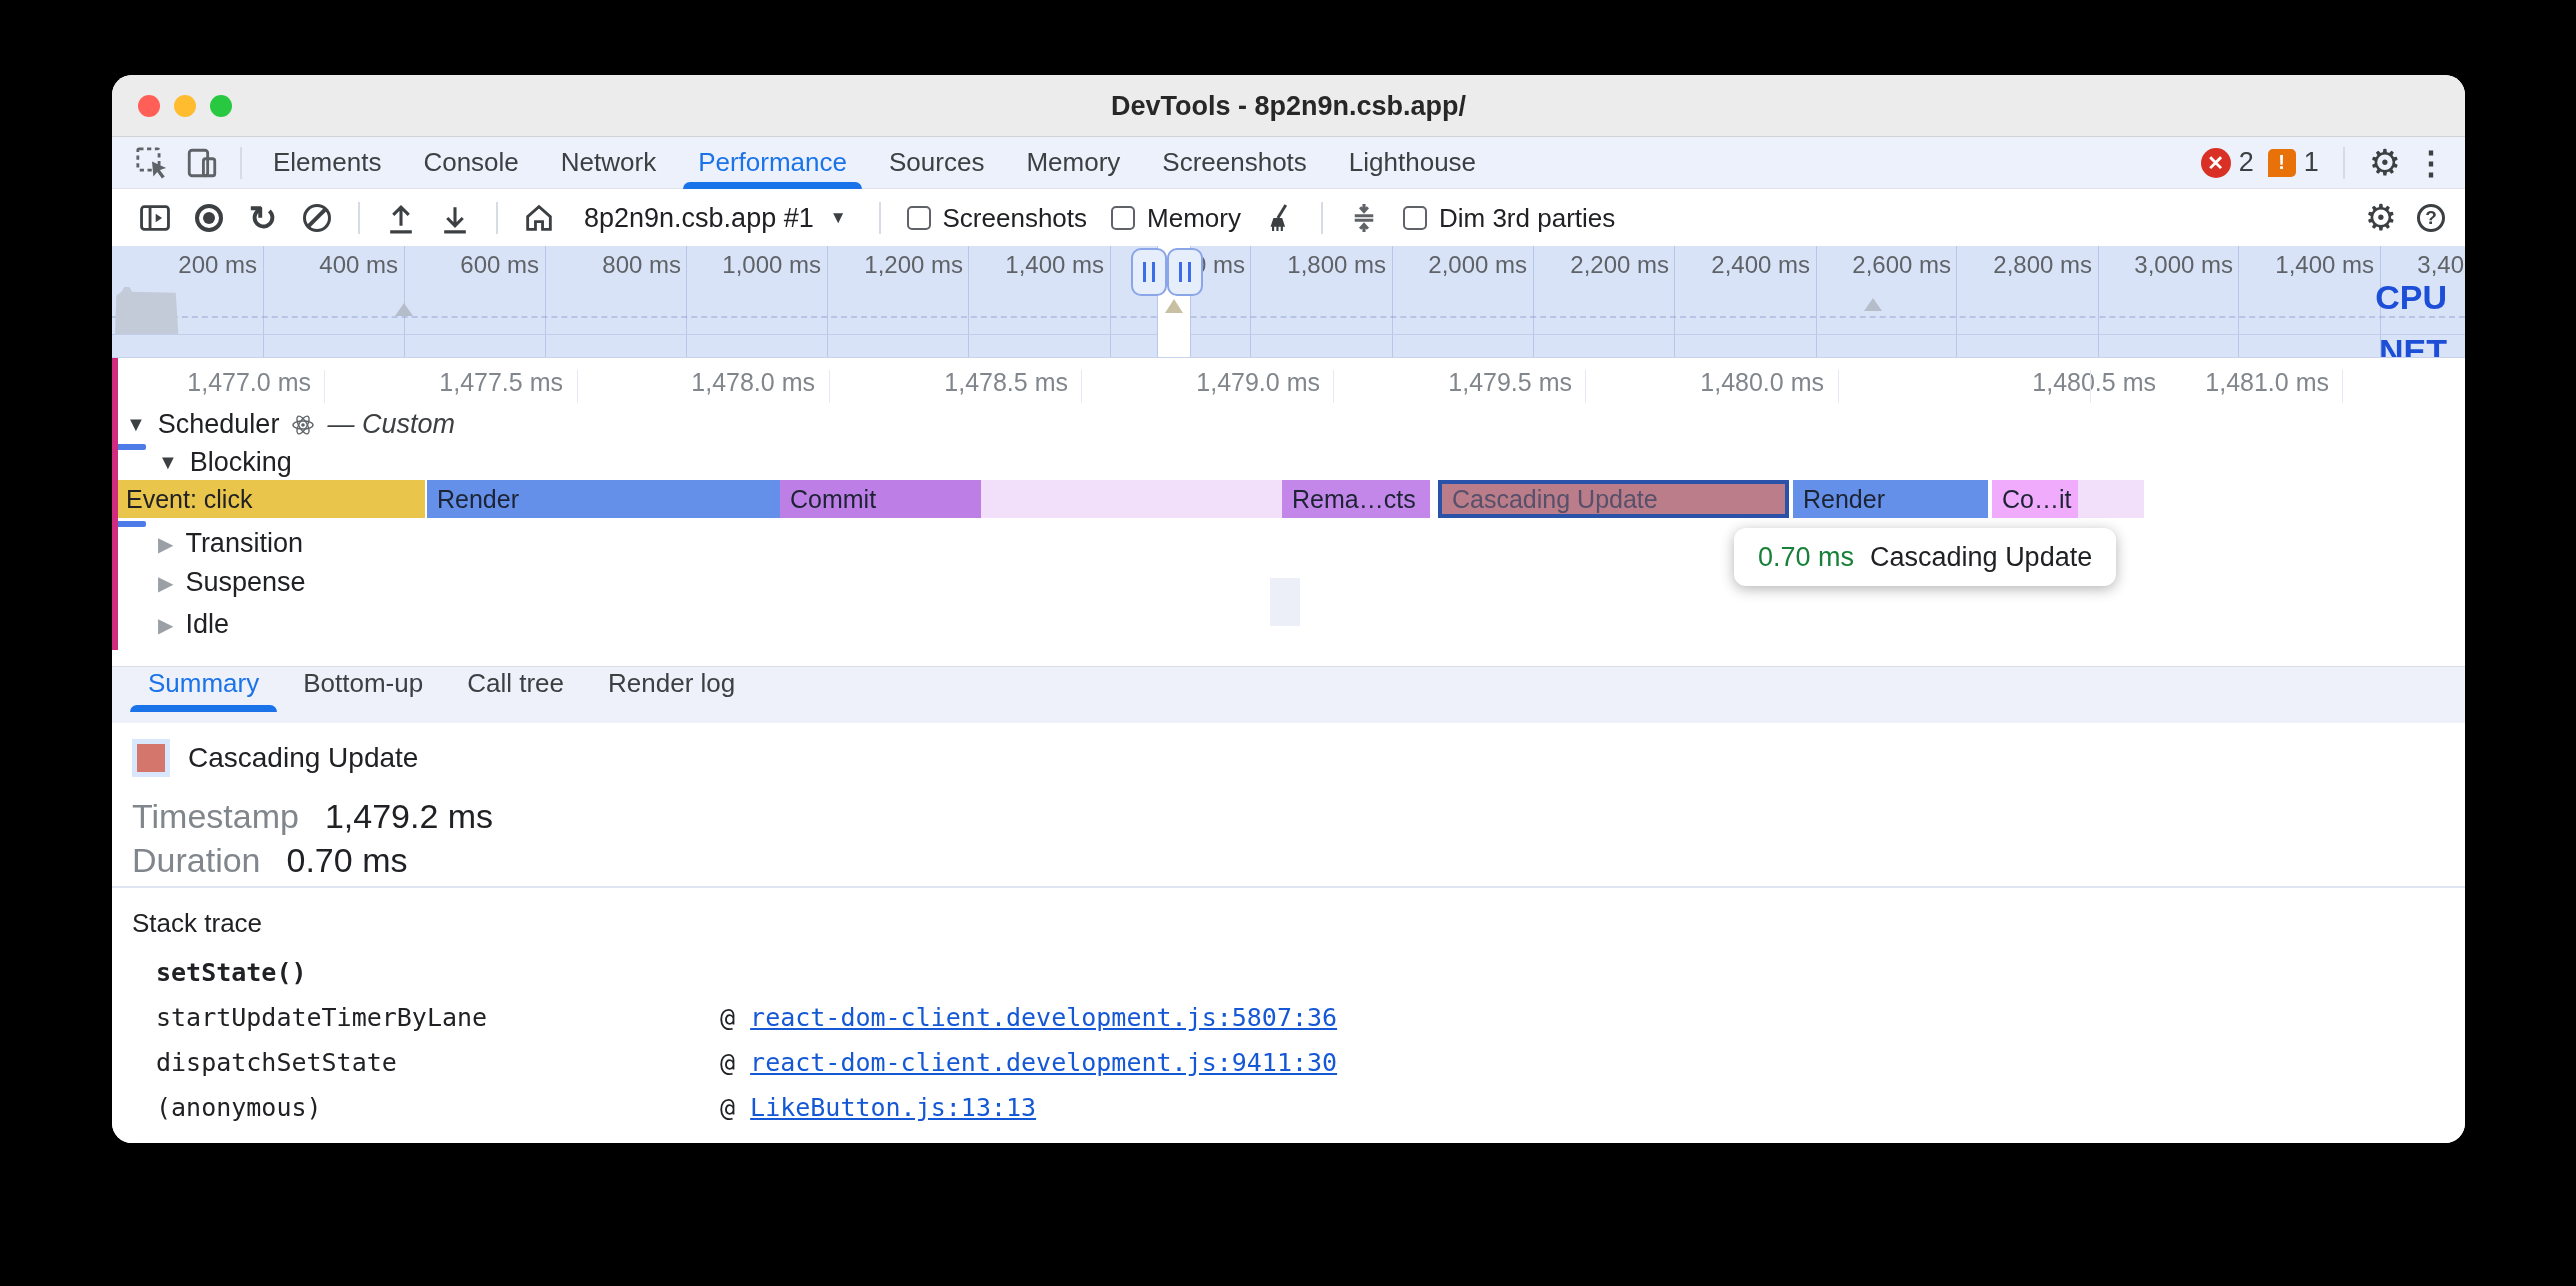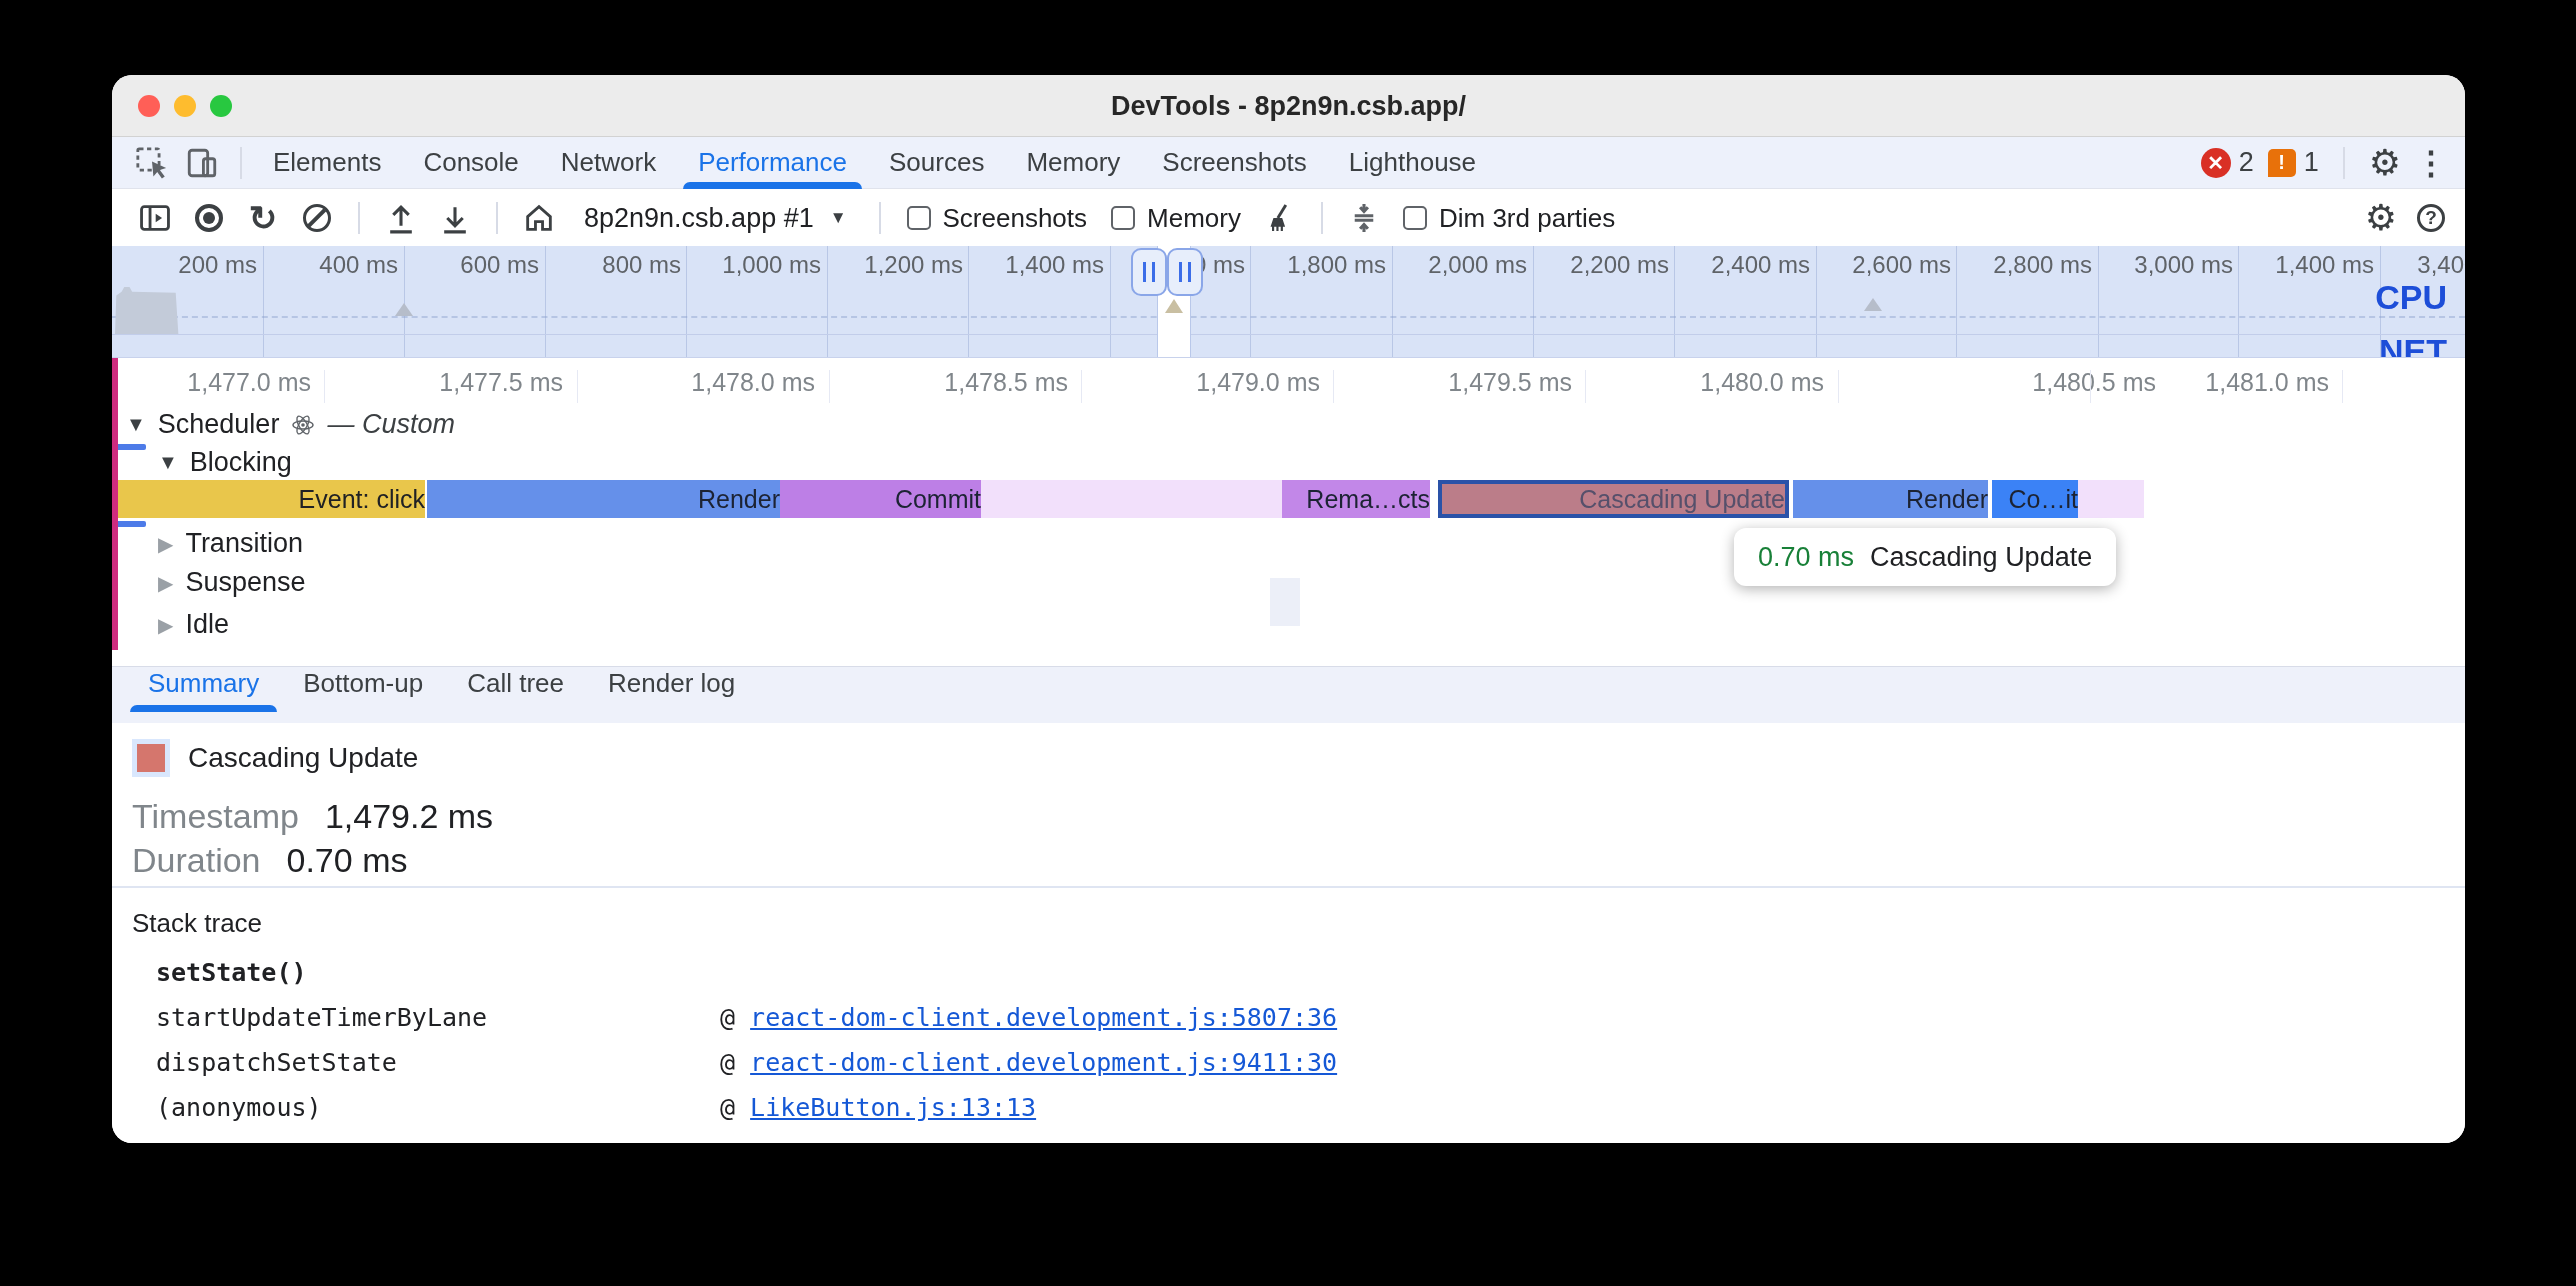--- a/index.html
+++ b/index.html
@@ -57,21 +57,21 @@
   
   .ruler { position:absolute; left:0; top:283px; width:100%; height:45px; background:#fff; }
   .ruler-label { position:absolute; top:10px; width:160px; text-align:right; font-size:25px; color:#80868b; }
   .gridline { position:absolute; top:295px; width:1px; height:280px; background:#e6e9f4; }
   .trackarea { position:absolute; left:0; top:328px; width:100%; height:263px; background:#fff; }
   .magenta { position:absolute; left:0; top:283px; width:6px; height:292px; background:#cf2c7f; z-index:5; }
   .trk-row { position:absolute; display:flex; align-items:center; gap:12px; font-size:27px; color:#202124; white-space:nowrap; }
   .tri-open { font-size:20px; color:#3c4043; } .tri-closed { font-size:20px; color:#9aa0a6; }
   .custom-lbl { font-style:italic; color:#3c4043; }
   .blue-dash { position:absolute; left:4px; width:30px; height:6px; background:#4d7be8; border-radius:2px; }
-  .flame { position:absolute; left:0; top:77px; width:100%; height:38px;text-align:right; }
+  .flame { position:absolute; left:0; top:77px; width:100%; height:38px; }
   .bar { position:absolute; top:0; height:38px; line-height:38px; font-size:25px; padding-left:10px; overflow:hidden; white-space:nowrap; }
   .bar.sel { border:4px solid #2a52a8; line-height:30px; }
   .hl-rect { position:absolute; left:1158px; top:175px; width:30px; height:48px; background:#eceff8; }
 
   
   .tooltip { position:absolute; left:1622px; top:453px; height:58px; background:#fff; border-radius:12px; box-shadow:0 3px 14px rgba(0,0,0,.3); display:flex; align-items:center; gap:16px; padding:0 24px; font-size:27px; z-index:9; white-space:nowrap; }
   .tt-dur { color:#188038; } .tt-name { color:#202124; }
 
   
   .btabs { position:absolute; left:0; top:591px; width:100%; height:57px; background:#eef1fa; border-top:1px solid #d8dce8; display:flex; align-items:flex-end; padding:11px 14px; }
@@ -321,21 +321,21 @@
     </div>
     <div class="flame">
         <div id="flame-host">
           <div class="bar" style="left: 4px; width: 309px; background: rgb(233, 198, 75); color: rgb(32, 33, 36);">Event: click</div>
           <div class="bar" style="left: 315px; width: 353px; background: rgb(101, 144, 234); color: rgb(28, 35, 51);">Render</div>
           <div class="bar" style="left: 668px; width: 201px; background: rgb(189, 127, 230); color: rgb(28, 35, 51);">Commit</div>
           <div class="bar" style="left: 869px; width: 301px; background: rgb(242, 224, 251); color: rgb(28, 35, 51);"></div>
           <div class="bar" style="left: 1170px; width: 148px; background: rgb(194, 135, 232); color: rgb(28, 35, 51);">Rema…cts</div>
           <div class="bar sel" style="left: 1326px; width: 351px; background: rgb(187, 125, 137); color: rgb(86, 80, 107); border-color: rgb(42, 82, 168);">Cascading Update</div>
           <div class="bar" style="left: 1681px; width: 195px; background: rgb(101, 144, 234); color: rgb(28, 35, 51);">Render</div>
-          <div class="bar" style="left: 1880px; width: 86px; background: #3b82f6; color: rgb(28, 35, 51);">Co…it</div>
+          <div class="bar" style="left: 1880px; width: 86px; background: #f0abfc; color: rgb(28, 35, 51);">Co…it</div>
           <div class="bar" style="left: 1966px; width: 66px; background: rgb(242, 224, 251); color: rgb(28, 35, 51);"></div>
         </div>
       </div>
     <div class="blue-dash" style="top:118px;"></div>
     <div class="trk-row" style="left:46px; top:125px;">
       <span class="tri-closed">▶</span>
       <span>Transition</span>
     </div>
     <div class="trk-row" style="left:46px; top:164px;">
       <span class="tri-closed">▶</span>

